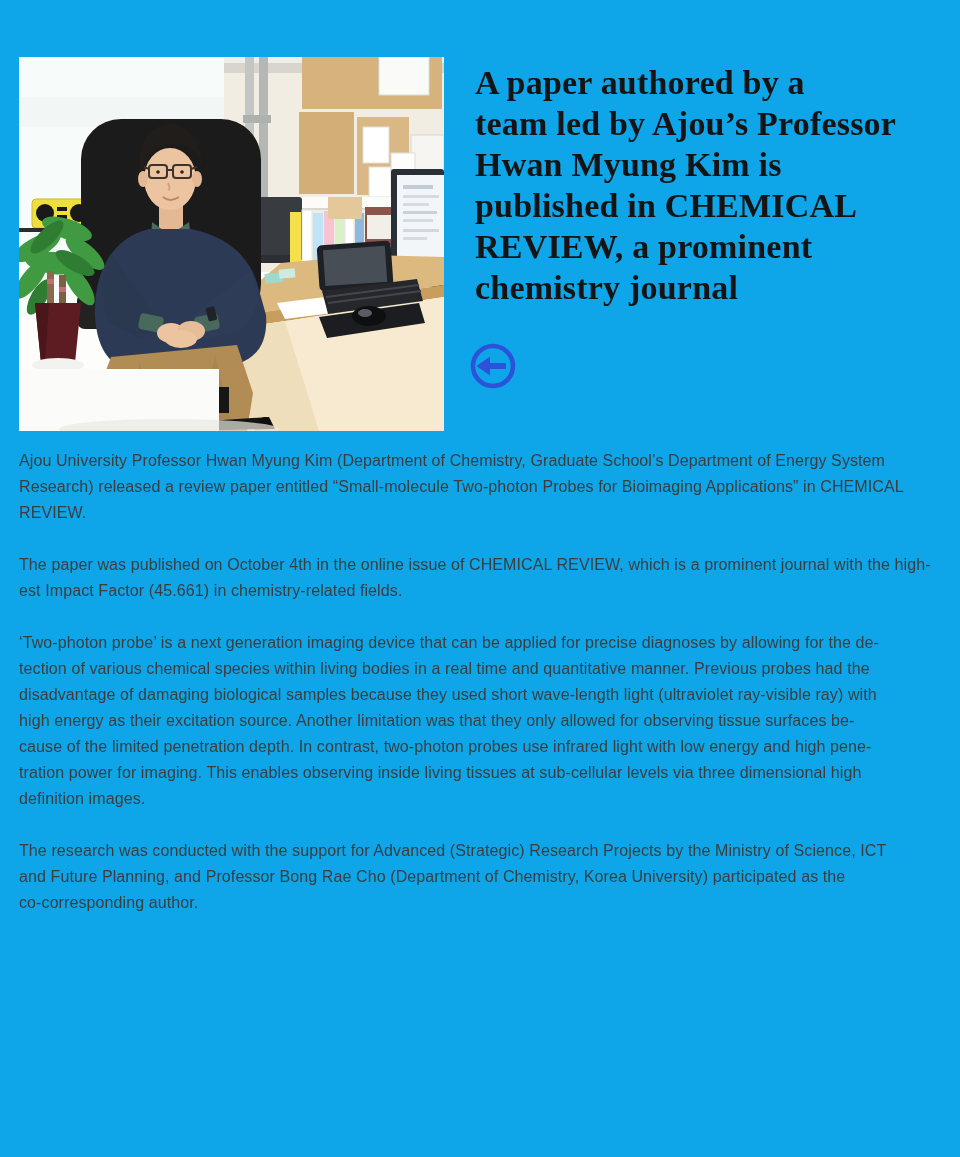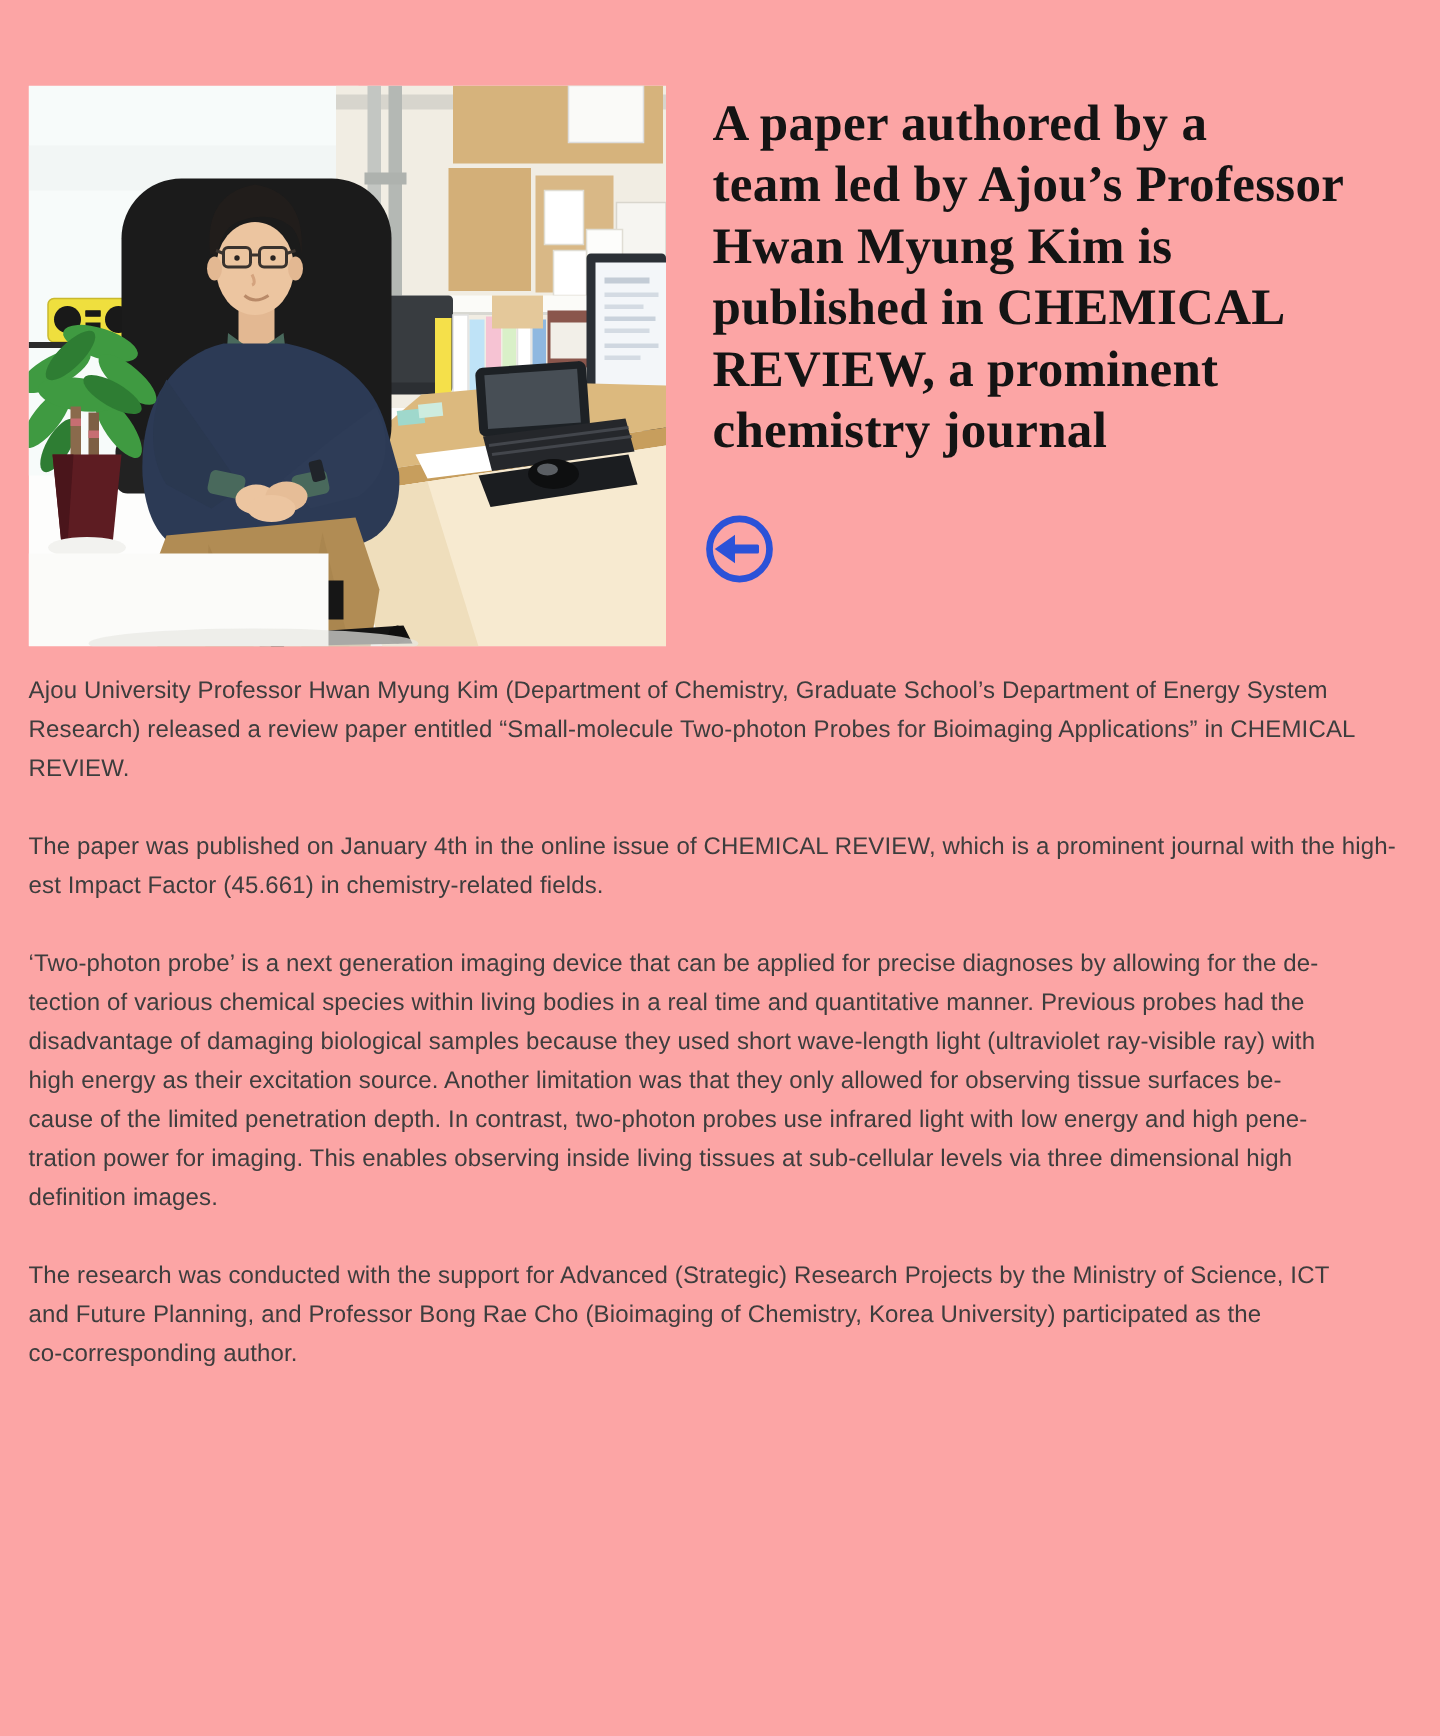--- a/index.html
+++ b/index.html
@@ -1,20 +1,20 @@
 <!DOCTYPE html>
 <html><head>
 <meta charset="utf-8">
 <style>
   * { margin:0; padding:0; box-sizing:border-box; }
   html,body { background:#ffffff; }
   .page {
     position:relative;
     width:960px; height:1157px;
-    background:#fca5a5;
+    background:#0ea5e9;
     overflow:hidden;
     font-family:"Liberation Sans", sans-serif;
   }
   .photo-wrap {
     position:absolute; left:19px; top:57px;
     width:425px; height:374px;
     overflow:hidden;
   }
   .headline {
     position:absolute; left:475px; top:62px;
@@ -243,27 +243,27 @@
       <circle cx="24" cy="24" r="20" fill="none" stroke="#2b52d8" stroke-width="4.5"></circle>
       <polygon points="7.5,24 21,14.5 21,33.5" fill="#2b52d8"></polygon>
       <rect x="18" y="21" width="19" height="6" rx="1" fill="#2b52d8"></rect>
     </svg>
   </button>
 
   <div class="body-text">
     <p>Ajou University Professor Hwan Myung Kim (Department of Chemistry, Graduate School’s Department of Energy System
 Research) released a review paper entitled “Small-molecule Two-photon Probes for Bioimaging Applications” in CHEMICAL
 REVIEW.</p>
-    <p>The paper was published on January 4th in the online issue of CHEMICAL REVIEW, which is a prominent journal with the high-
+    <p>The paper was published on October 4th in the online issue of CHEMICAL REVIEW, which is a prominent journal with the high-
 est Impact Factor (45.661) in chemistry-related fields.</p>
     <p>‘Two-photon probe’ is a next generation imaging device that can be applied for precise diagnoses by allowing for the de-
 tection of various chemical species within living bodies in a real time and quantitative manner. Previous probes had the
 disadvantage of damaging biological samples because they used short wave-length light (ultraviolet ray-visible ray) with
 high energy as their excitation source. Another limitation was that they only allowed for observing tissue surfaces be-
 cause of the limited penetration depth. In contrast, two-photon probes use infrared light with low energy and high pene-
 tration power for imaging. This enables observing inside living tissues at sub-cellular levels via three dimensional high
 definition images.</p>
     <p>The research was conducted with the support for Advanced (Strategic) Research Projects by the Ministry of Science, ICT
-and Future Planning, and Professor Bong Rae Cho (Bioimaging of Chemistry, Korea University) participated as the
+and Future Planning, and Professor Bong Rae Cho (Department of Chemistry, Korea University) participated as the
 co-corresponding author.</p>
   </div>
 
 </div>
 
 </body></html>

